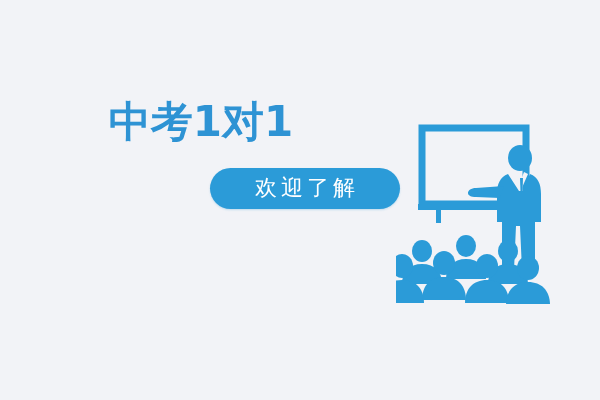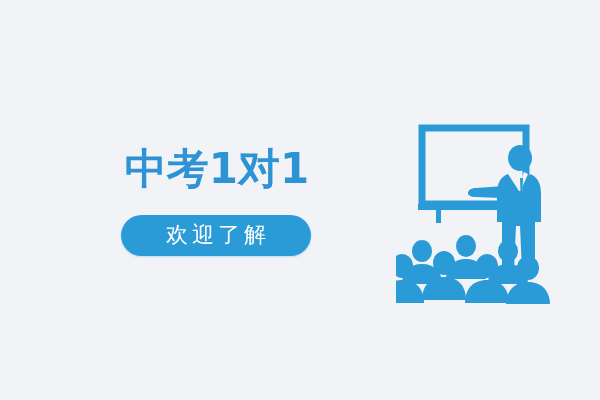--- a/index.html
+++ b/index.html
@@ -18,25 +18,24 @@
     position: relative;
     width: 600px;
     height: 400px;
     background: #f2f3f7;
     box-sizing: border-box;
   }
 
   
   .text-block {
     position: absolute;
-    left: 16px;
+    left: 0px;
     top: 100px;
     width: 400px;
     text-align: center;
-    margin-top: 47px;
   }
 
   .headline {
     color: #2e93d4;
     font-weight: bold;
     line-height: 1.04;
     letter-spacing: 0px;
     white-space: nowrap;
     font-family: "DejaVu Sans", "Liberation Sans", sans-serif;
   }
@@ -48,21 +47,21 @@
 
   .headline-line2 {
     font-size: 42px;
     margin-top: 3px;
   }
 
   
   .cta-wrap {
     margin-top: 24px;
     display: flex;
-    justify-content: center;
+    justify-content: flex-end;
   }
 
   .cta-button {
     display: inline-flex;
     align-items: center;
     justify-content: center;
     width: 190px;
     height: 41px;
     background: #2b9bd8;
     color: #ffffff;

